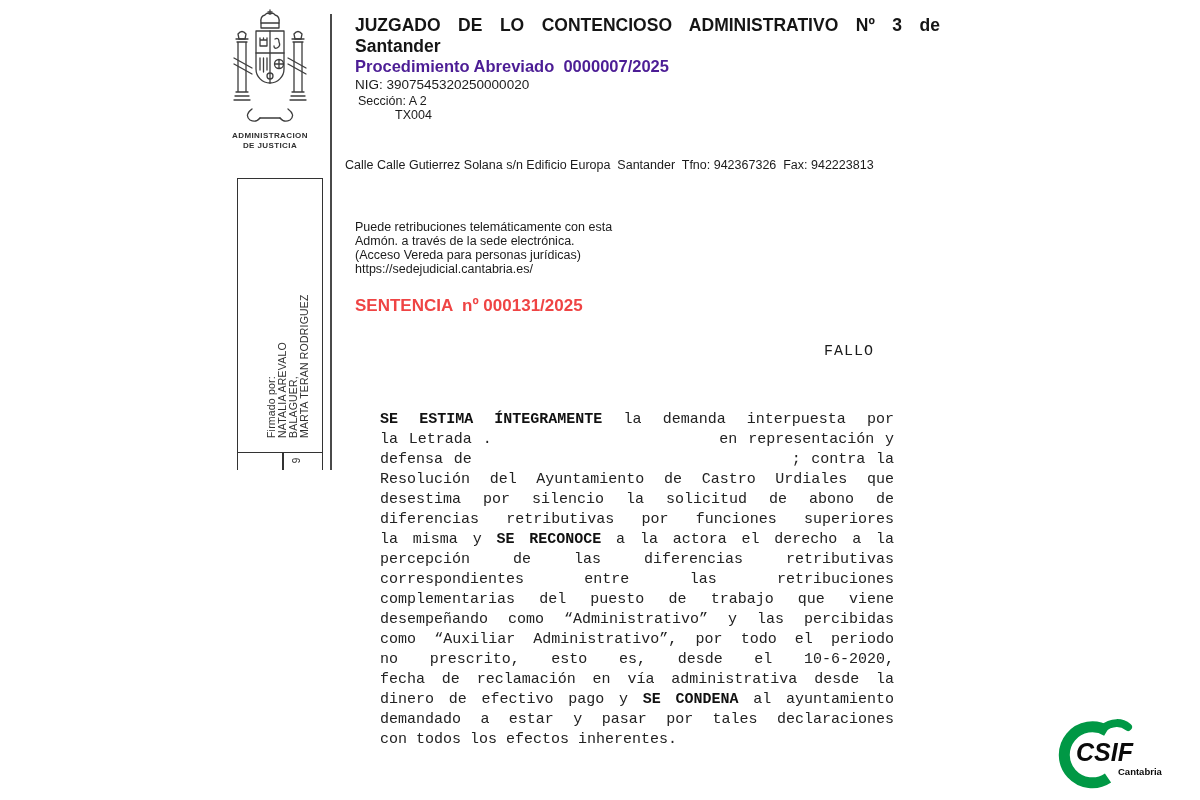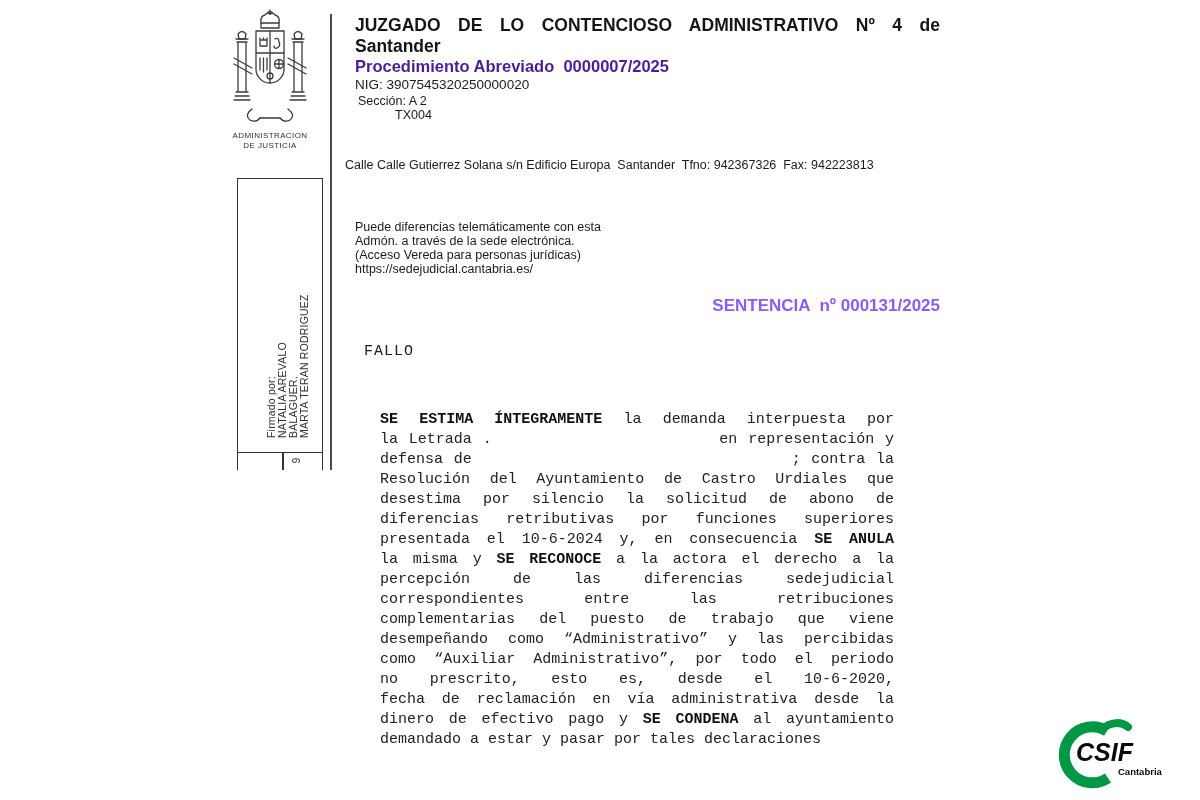--- a/index.html
+++ b/index.html
@@ -7,21 +7,21 @@
     position:relative; width:1200px; height:800px; background:#ffffff;
     font-family:"Liberation Sans", sans-serif; color:#1b1b1b; overflow:hidden;
   }
   .pre { white-space:pre; }
 
   
   #emblem-svg { position:absolute; left:228px; top:6px; }
   #emblem-label {
     position:absolute; left:222px; top:131px; width:96px;
     font-size:8px; line-height:10px; text-align:center; letter-spacing:.4px;
-    color:#2f2f2f; font-weight:400;
+    color:#2f2f2f; font-weight:700;
   }
   #v-separator {
     position:absolute; left:330px; top:14px; width:2px; height:456px; background:#4a4a4a;
   }
   #signed-box {
     position:absolute; left:237px; top:178px; width:84px; height:273px;
     border:1.6px solid #333;
   }
   #signed-text {
     position:absolute; left:266px; top:438px; width:160px;
@@ -47,23 +47,23 @@
   .jlines > div { text-align:justify; text-align-last:justify; }
   .jlines > div:last-child { text-align-last:left; }
   #procedure { position:absolute; left:355px; top:57px; font-size:16.5px; font-weight:bold; color:#4c1d95; }
   #nig      { position:absolute; left:355px; top:77px; font-size:13.5px; }
   #section  { position:absolute; left:358px; top:94px; font-size:12.5px; }
   #txcode   { position:absolute; left:355px; top:108px; font-size:12.5px;margin-left:40px; }
   #address  { position:absolute; left:345px; top:158px; font-size:12.5px; }
   #esede    { position:absolute; left:355px; top:220px; font-size:12.5px; line-height:14px; }
 
   
-  #sentencia-title { position:absolute; left:355px; top:296px; width:585px; text-align:right;
-    font-size:17px; font-weight:bold; color:#8b5cf6; }
-  #fallo-heading { position:absolute; left:364px; top:343px; width:510px; text-align:left;
+  #sentencia-title { position:absolute; left:355px; top:296px; width:585px; text-align:left;
+    font-size:17px; font-weight:bold; color:#ef4444; }
+  #fallo-heading { position:absolute; left:364px; top:343px; width:510px; text-align:right;
     font-family:"Liberation Mono", monospace; font-size:15px; letter-spacing:1px; }
   #body-text { position:absolute; left:364px; top:410px; width:514px;
     font-family:"Liberation Mono", monospace; font-size:15px; line-height:20px; color:#222;margin-left:16px; }
   #body-text .body-line b { font-weight:bold; color:#111; }
 
   
   #csif-logo { position:absolute; left:1052px; top:718px; width:132px; height:72px; }
   #csif-text { position:absolute; left:24px; top:20px; font-size:25px; font-weight:bold; font-style:italic;
     color:#0a0a0a; letter-spacing:0;
     text-shadow:0 0 2px #fff,0 0 2px #fff,0 0 3px #fff,0 0 3px #fff,0 0 4px #fff; }
@@ -117,55 +117,55 @@
       <div>NATALIA AREVALO BALAGUER,</div>
       <div>MARTA TERAN RODRIGUEZ</div>
     </div>
 
   <div id="clipped-box">
     <div class="divider"></div>
     <span id="clipped-char">9</span>
   </div>
 
   <div id="court-title" class="jlines">
-      <div>JUZGADO DE LO CONTENCIOSO ADMINISTRATIVO Nº 4 de</div>
+      <div>JUZGADO DE LO CONTENCIOSO ADMINISTRATIVO Nº 3 de</div>
       <div>Santander</div>
     </div>
   <div id="procedure" class="pre">Procedimiento Abreviado  0000007/2025</div>
   <div id="nig">NIG: 3907545320250000020</div>
   <div id="section">Sección: A 2</div>
   <div id="txcode">TX004</div>
   <div id="address" class="pre">Calle Calle Gutierrez Solana s/n Edificio Europa  Santander  Tfno: 942367326  Fax: 942223813</div>
   <div id="esede">
-      <div>Puede diferencias telemáticamente con esta</div>
+      <div>Puede retribuciones telemáticamente con esta</div>
       <div>Admón. a través de la sede electrónica.</div>
       <div>(Acceso Vereda para personas jurídicas)</div>
       <div>https://sedejudicial.cantabria.es/</div>
     </div>
 
   <div id="sentencia-title" class="pre">SENTENCIA  nº 000131/2025</div>
   <div id="fallo-heading">FALLO</div>
   <div id="body-text" class="jlines">
       <div class="body-line"><b>SE ESTIMA ÍNTEGRAMENTE</b><span> la demanda interpuesta por</span></div>
       <div class="body-line"><span>la Letrada .&nbsp;&nbsp;&nbsp;&nbsp;&nbsp;&nbsp;&nbsp;&nbsp;&nbsp;&nbsp;&nbsp;&nbsp;&nbsp;&nbsp;&nbsp;&nbsp;&nbsp;&nbsp;&nbsp;&nbsp; en representación y</span></div>
       <div class="body-line"><span>defensa de&nbsp;&nbsp;&nbsp;&nbsp;&nbsp;&nbsp;&nbsp;&nbsp;&nbsp;&nbsp;&nbsp;&nbsp;&nbsp;&nbsp;&nbsp;&nbsp;&nbsp;&nbsp;&nbsp;&nbsp;&nbsp;&nbsp;&nbsp;&nbsp;&nbsp;&nbsp;&nbsp;&nbsp;&nbsp;&nbsp;; contra la</span></div>
       <div class="body-line"><span>Resolución del Ayuntamiento de Castro Urdiales que</span></div>
       <div class="body-line"><span>desestima por silencio la solicitud de abono de</span></div>
       <div class="body-line"><span>diferencias retributivas por funciones superiores</span></div>
-      <div class="body-line"><span>presentada el 10-6-2024 y, en consecuencia </span><b>SE ANULA</b></div>
       <div class="body-line"><span>la misma y </span><b>SE RECONOCE</b><span> a la actora el derecho a la</span></div>
-      <div class="body-line"><span>percepción de las diferencias sedejudicial</span></div>
+      <div class="body-line"><span>percepción de las diferencias retributivas</span></div>
       <div class="body-line"><span>correspondientes entre las retribuciones</span></div>
       <div class="body-line"><span>complementarias del puesto de trabajo que viene</span></div>
       <div class="body-line"><span>desempeñando como “Administrativo” y las percibidas</span></div>
       <div class="body-line"><span>como “Auxiliar Administrativo”, por todo el periodo</span></div>
       <div class="body-line"><span>no prescrito, esto es, desde el 10-6-2020,</span></div>
       <div class="body-line"><span>fecha de reclamación en vía administrativa desde la</span></div>
       <div class="body-line"><span>dinero de efectivo pago y </span><b>SE CONDENA</b><span> al ayuntamiento</span></div>
       <div class="body-line"><span>demandado a estar y pasar por tales declaraciones</span></div>
+      <div class="body-line"><span>con todos los efectos inherentes.</span></div>
     </div>
 
   <div id="csif-logo">
     <svg width="132" height="72" viewBox="0 0 132 72" fill="none">
       <path d="M 55,13 A 28,28 0 1 0 56,60" stroke="#009845" stroke-width="11" fill="none"></path>
       <path d="M 50,11 C 60,3 70,4 76,9" stroke="#009845" stroke-width="8" stroke-linecap="round" fill="none"></path>
     </svg>
     <span id="csif-text">CSIF</span>
     <span id="csif-region">Cantabria</span>
   </div>

